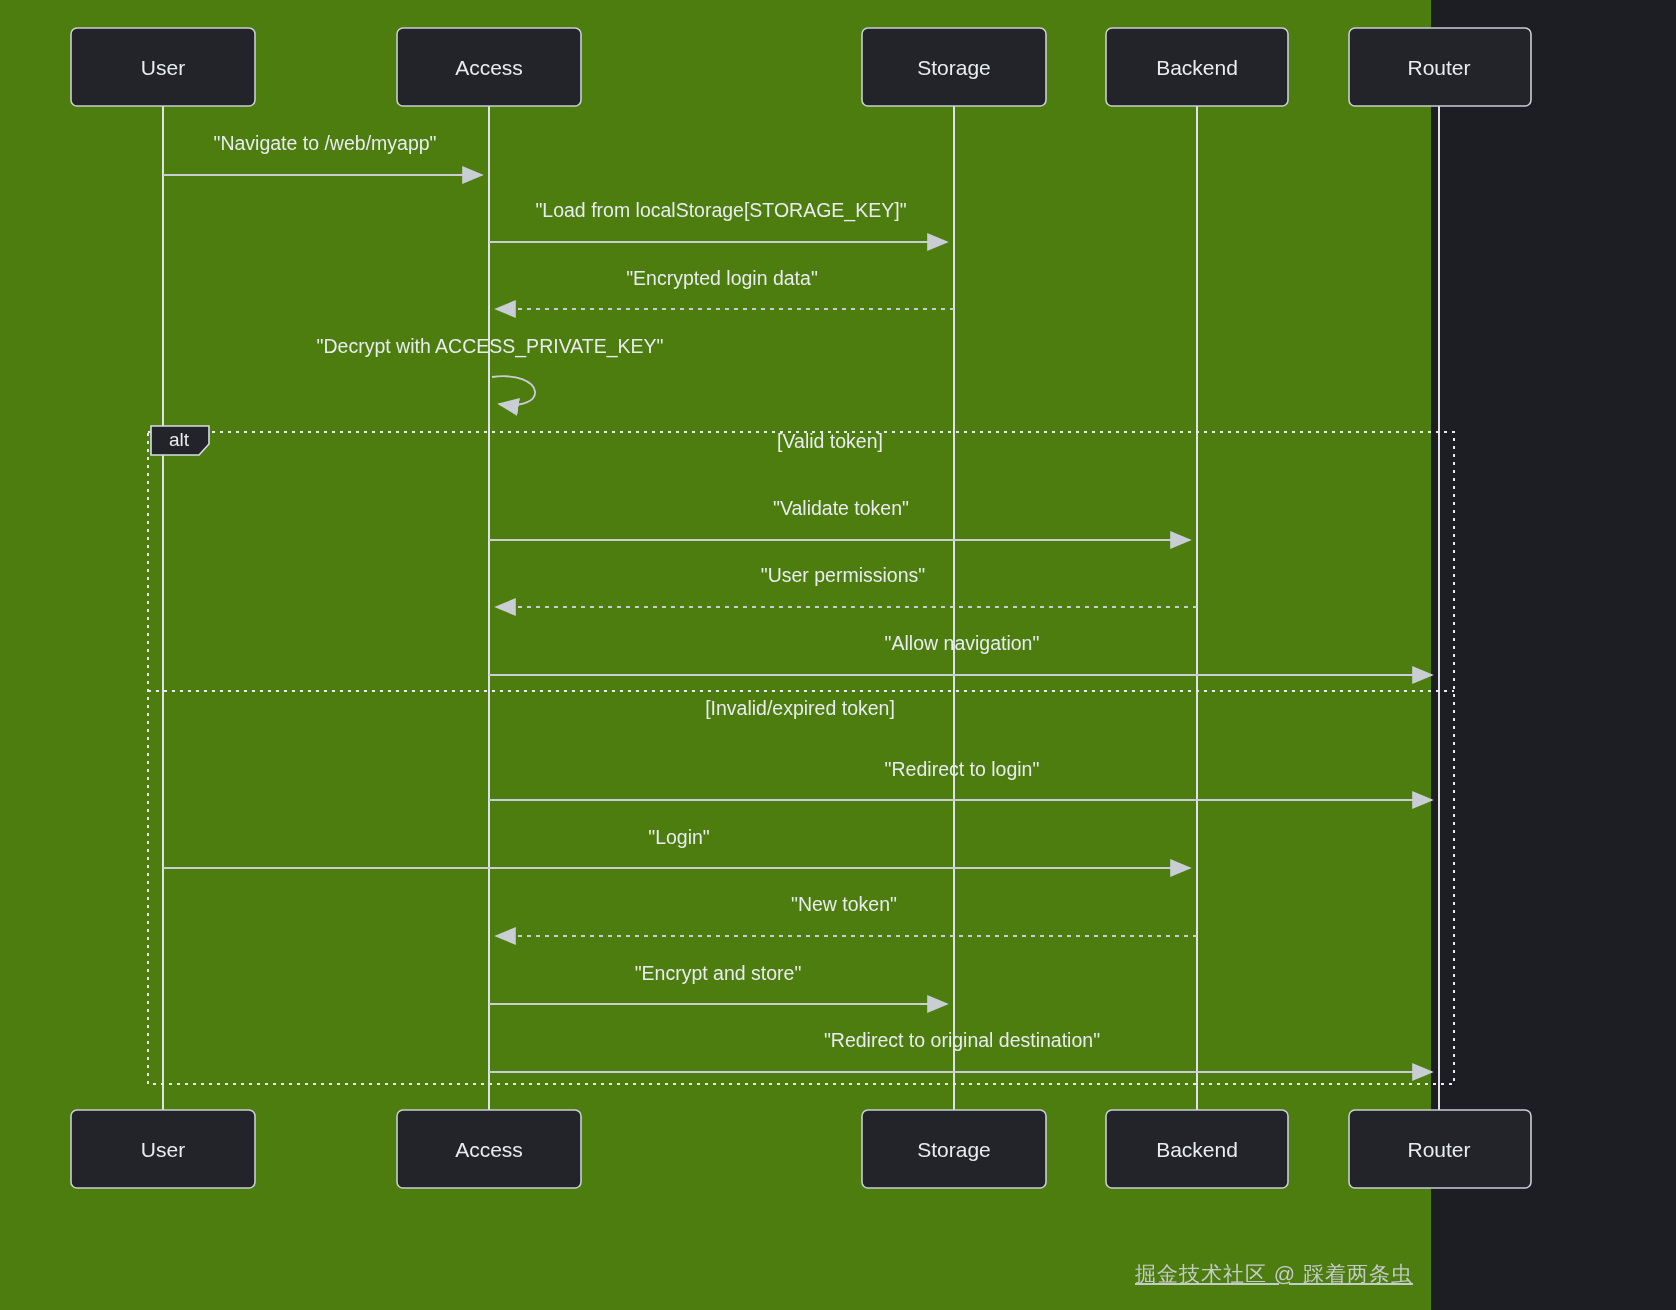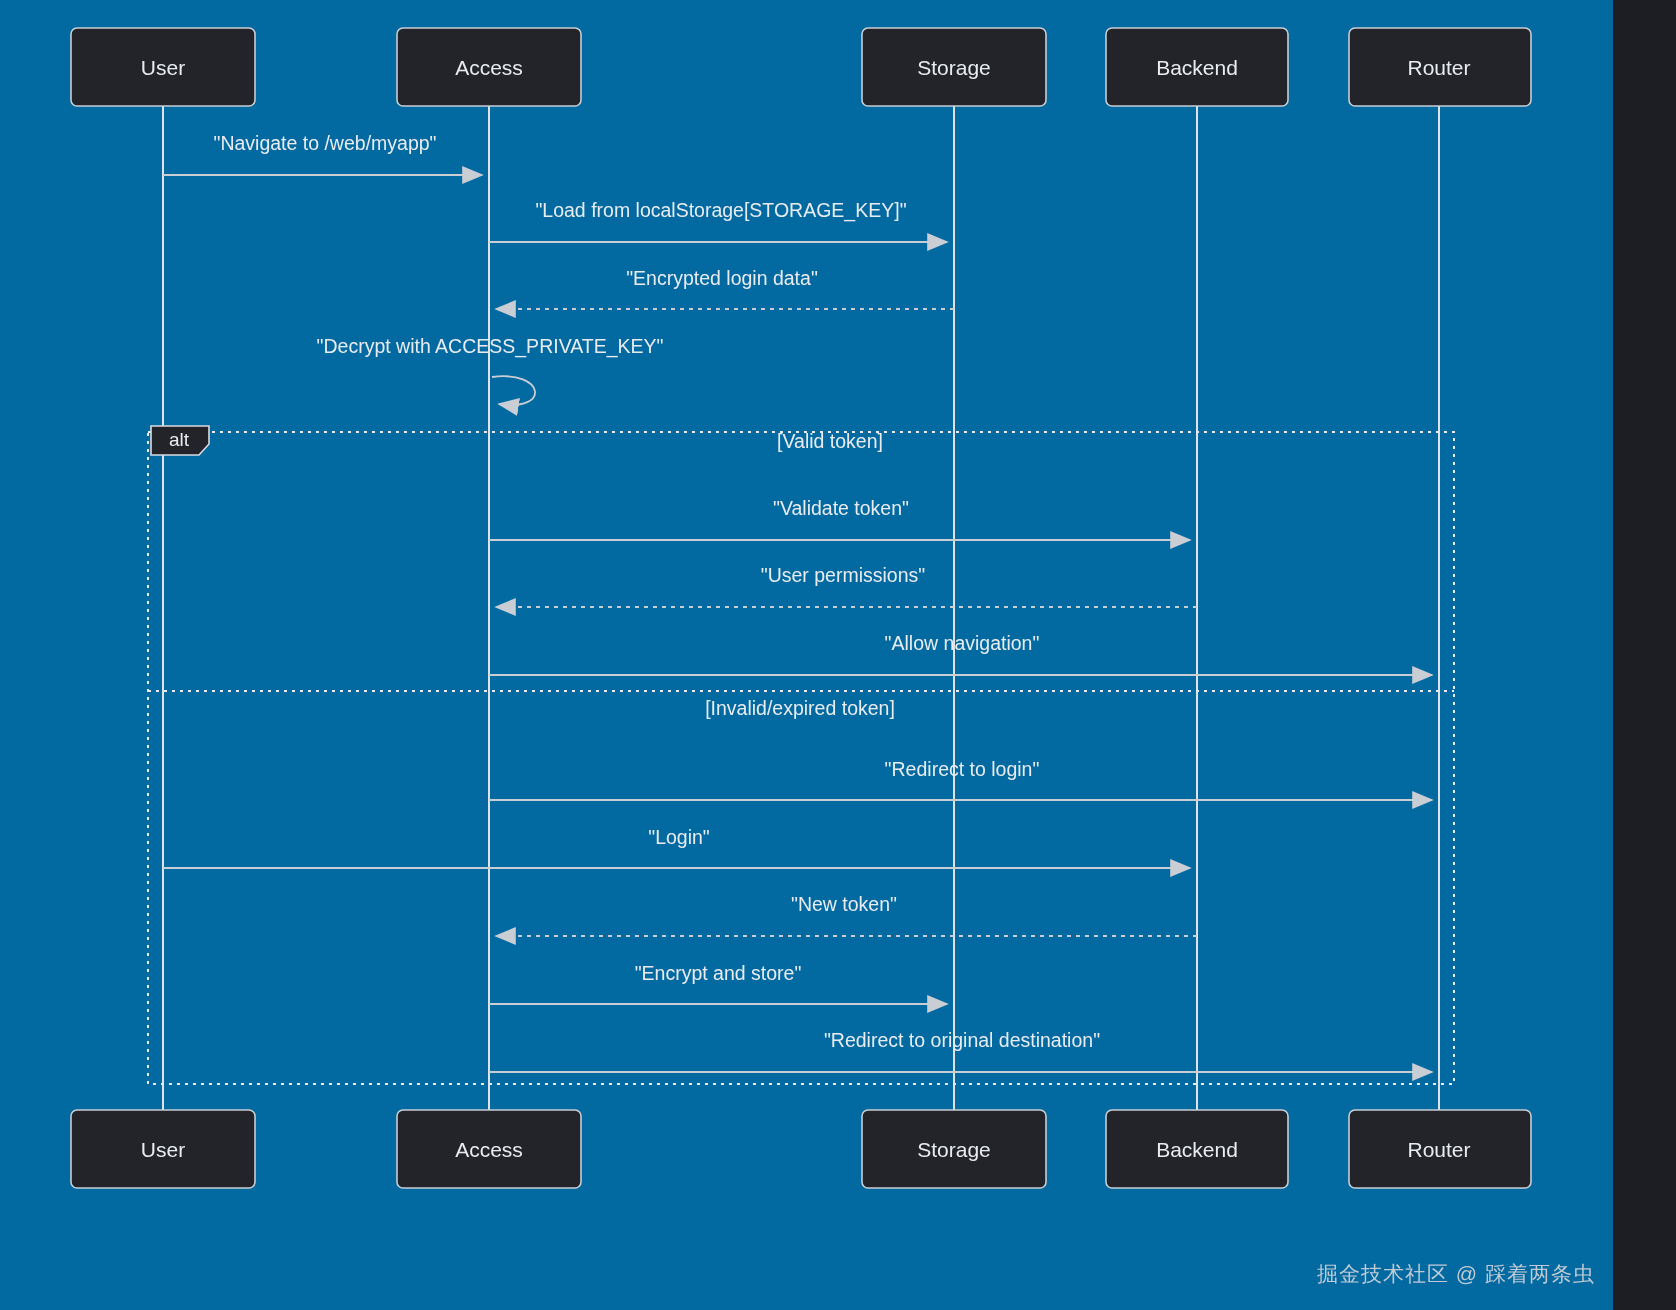--- a/index.html
+++ b/index.html
@@ -8,23 +8,23 @@
     background: #1c1e24;
   }
   body {
     width: 1676px;
     height: 1310px;
     font-family: "Liberation Sans", sans-serif;
     overflow: hidden;
   }
   #diagram-root {
     position: relative;
-    width: 1613px;
+    width: 1431px;
     height: 1310px;
-    background: #0369a1;
+    background: #4d7c0f;
   }
   svg.seq {
     display: block;
     width: 1676px;
     height: 1310px;
   }
   .participant-box {
     fill: #22242a;
     stroke: #c9cdd4;
     stroke-width: 1.6;
@@ -96,20 +96,21 @@
   .watermark {
     position: absolute;
     right: 18px;
     bottom: 22px;
     color: #cfd3d9;
     font-family: "Liberation Sans", sans-serif;
     font-size: 21px;
     letter-spacing: 1px;
     white-space: nowrap;
     opacity: 0.92;
+    text-decoration: underline;
   }
 </style>
 </head>
 <body>
 
 <div id="diagram-root">
 
   <svg class="seq" viewBox="0 0 1676 1310" xmlns="http://www.w3.org/2000/svg">
     <defs>
       <marker id="arrow-solid" viewBox="0 0 12 10" refX="11" refY="5" markerWidth="12" markerHeight="10" orient="auto-start-reverse">

